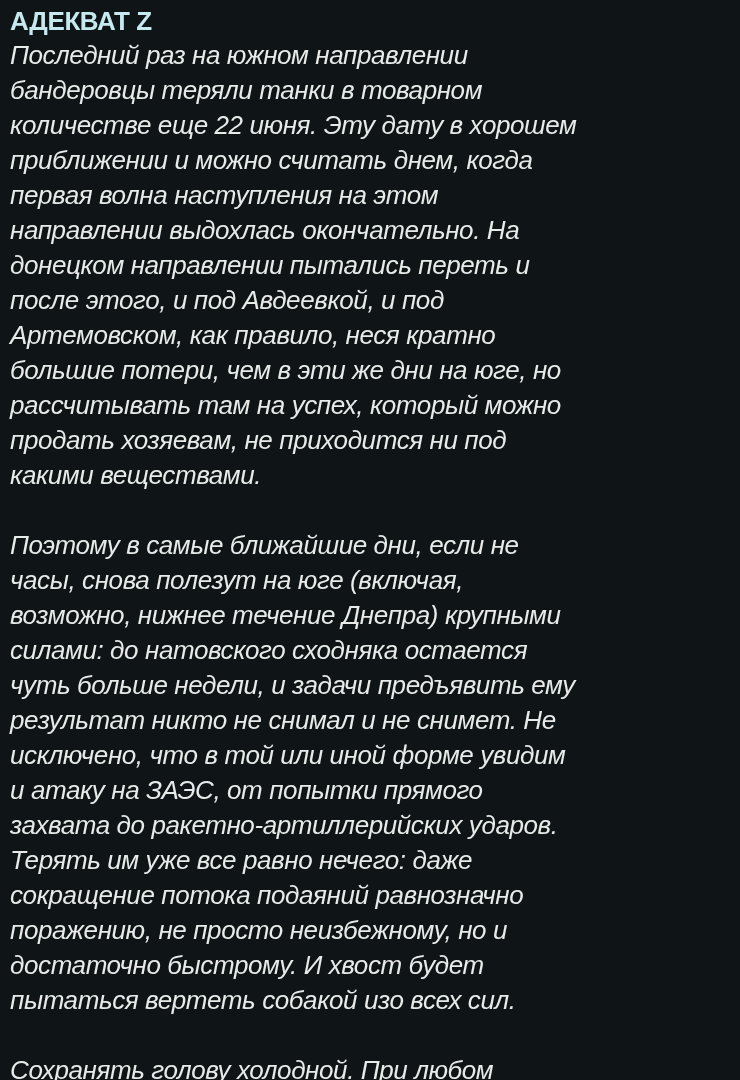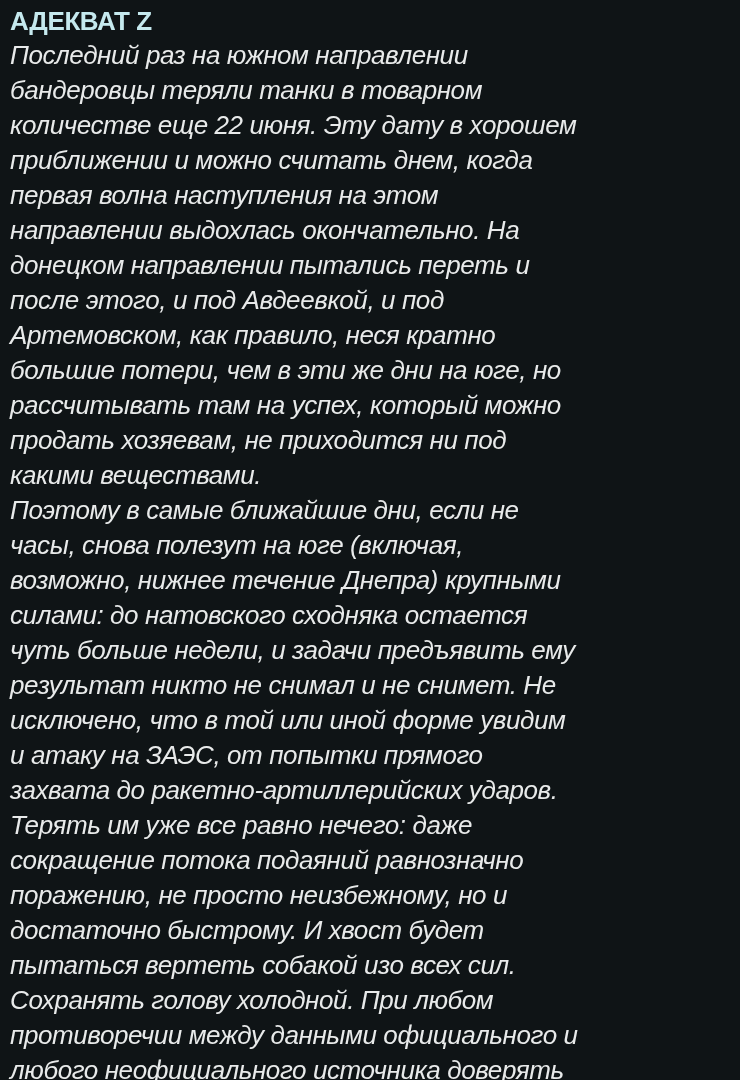--- a/index.html
+++ b/index.html
@@ -26,20 +26,21 @@
     font-weight: 700;
     color: #c5e9ee;
     cursor: pointer;
     line-height: 33px;
   }
   .para {
     margin: 0 0 0 0;
     font-style: italic;
   }
   .para + .para {
+    margin-top: 35px;
   }
 </style>
 </head>
 <body style="background: rgb(15, 20, 22);">
 
 <div class="post">
   <div class="channel-name">АДЕКВАТ Z</div>
   <p class="para">Последний раз на южном направлении бандеровцы теряли танки в товарном количестве еще 22 июня. Эту дату в хорошем приближении и можно считать днем, когда первая волна наступления на этом направлении выдохлась окончательно. На донецком направлении пытались переть и после этого, и под Авдеевкой, и под Артемовском, как правило, неся кратно большие потери, чем в эти же дни на юге, но рассчитывать там на успех, который можно продать хозяевам, не приходится ни под какими веществами.</p>
   <p class="para">Поэтому в самые ближайшие дни, если не часы, снова полезут на юге (включая, возможно, нижнее течение Днепра) крупными силами: до натовского сходняка остается чуть больше недели, и задачи предъявить ему результат никто не снимал и не снимет. Не исключено, что в той или иной форме увидим и атаку на ЗАЭС, от попытки прямого захвата до ракетно-артиллерийских ударов. Терять им уже все равно нечего: даже сокращение потока подаяний равнозначно поражению, не просто неизбежному, но и достаточно быстрому. И хвост будет пытаться вертеть собакой изо всех сил.</p>
   <p class="para">Сохранять голову холодной. При любом противоречии между данными официального и любого неофициального источника доверять исключительно официальному. Не верить сеющим панику вбросам, которые будут с гарантией, и тем более не становиться их переносчиком. Верить в армию, в командование, в страну, в себя и во всех нас.</p>

